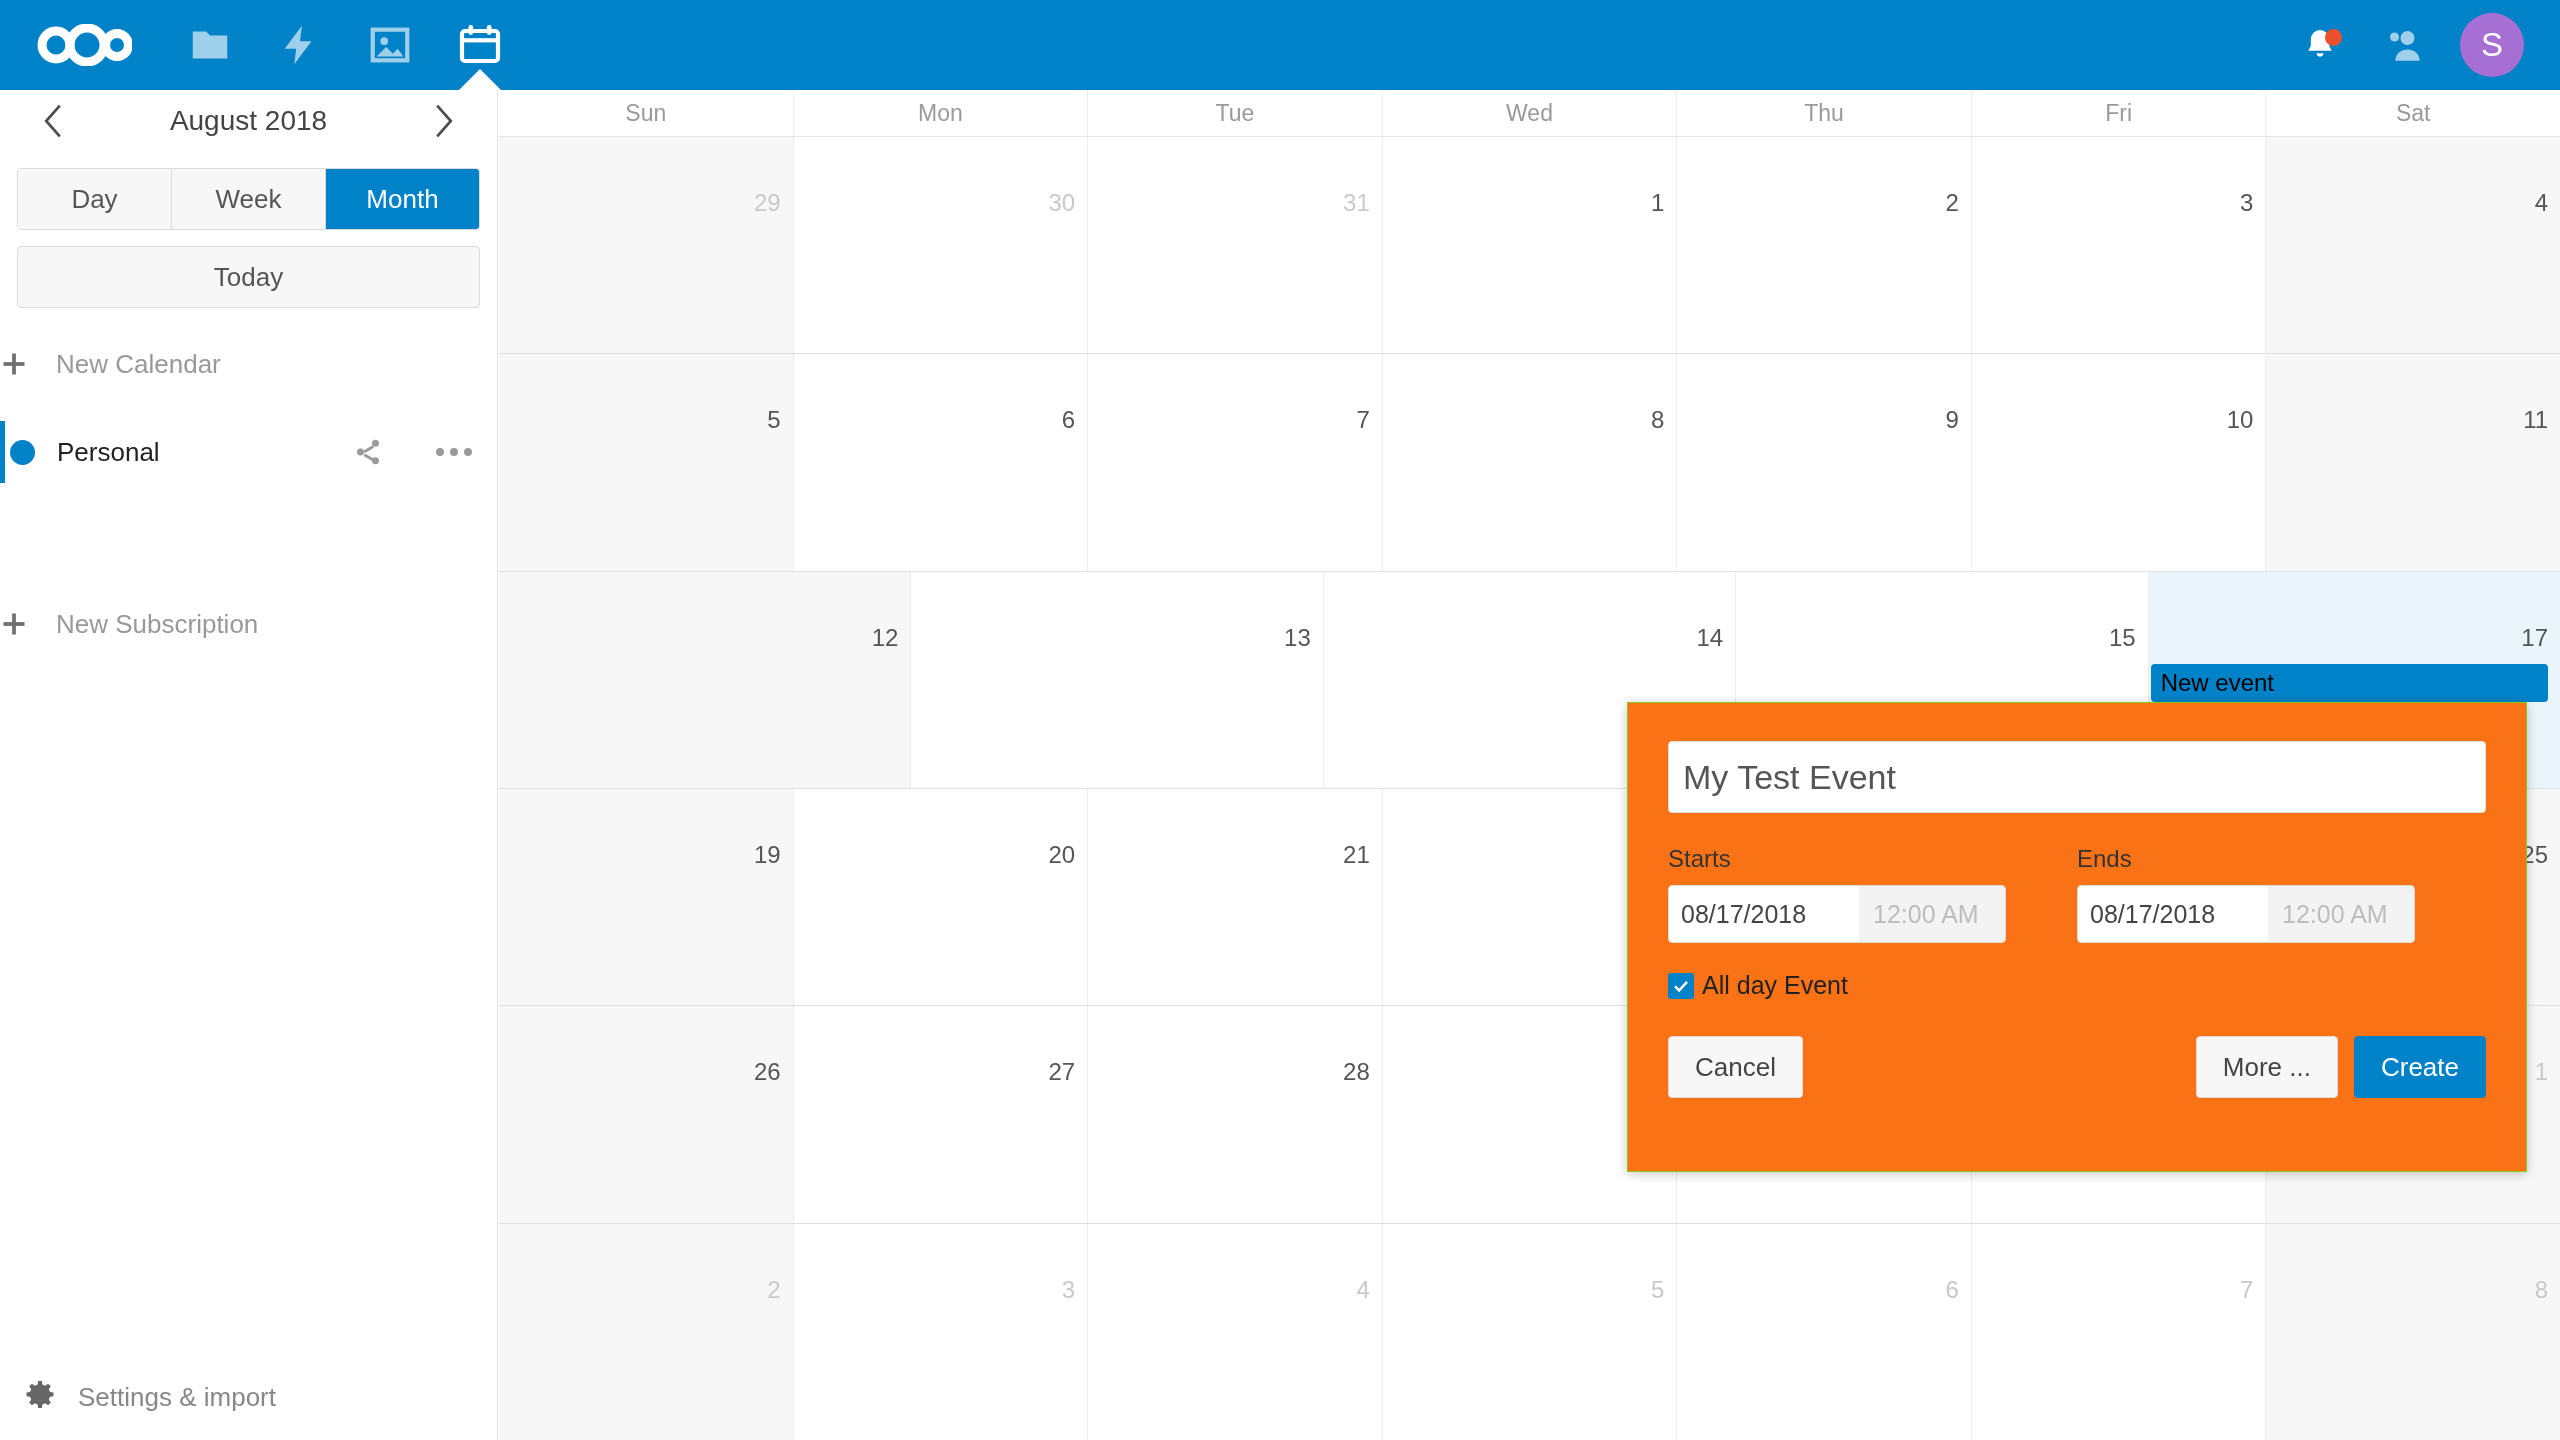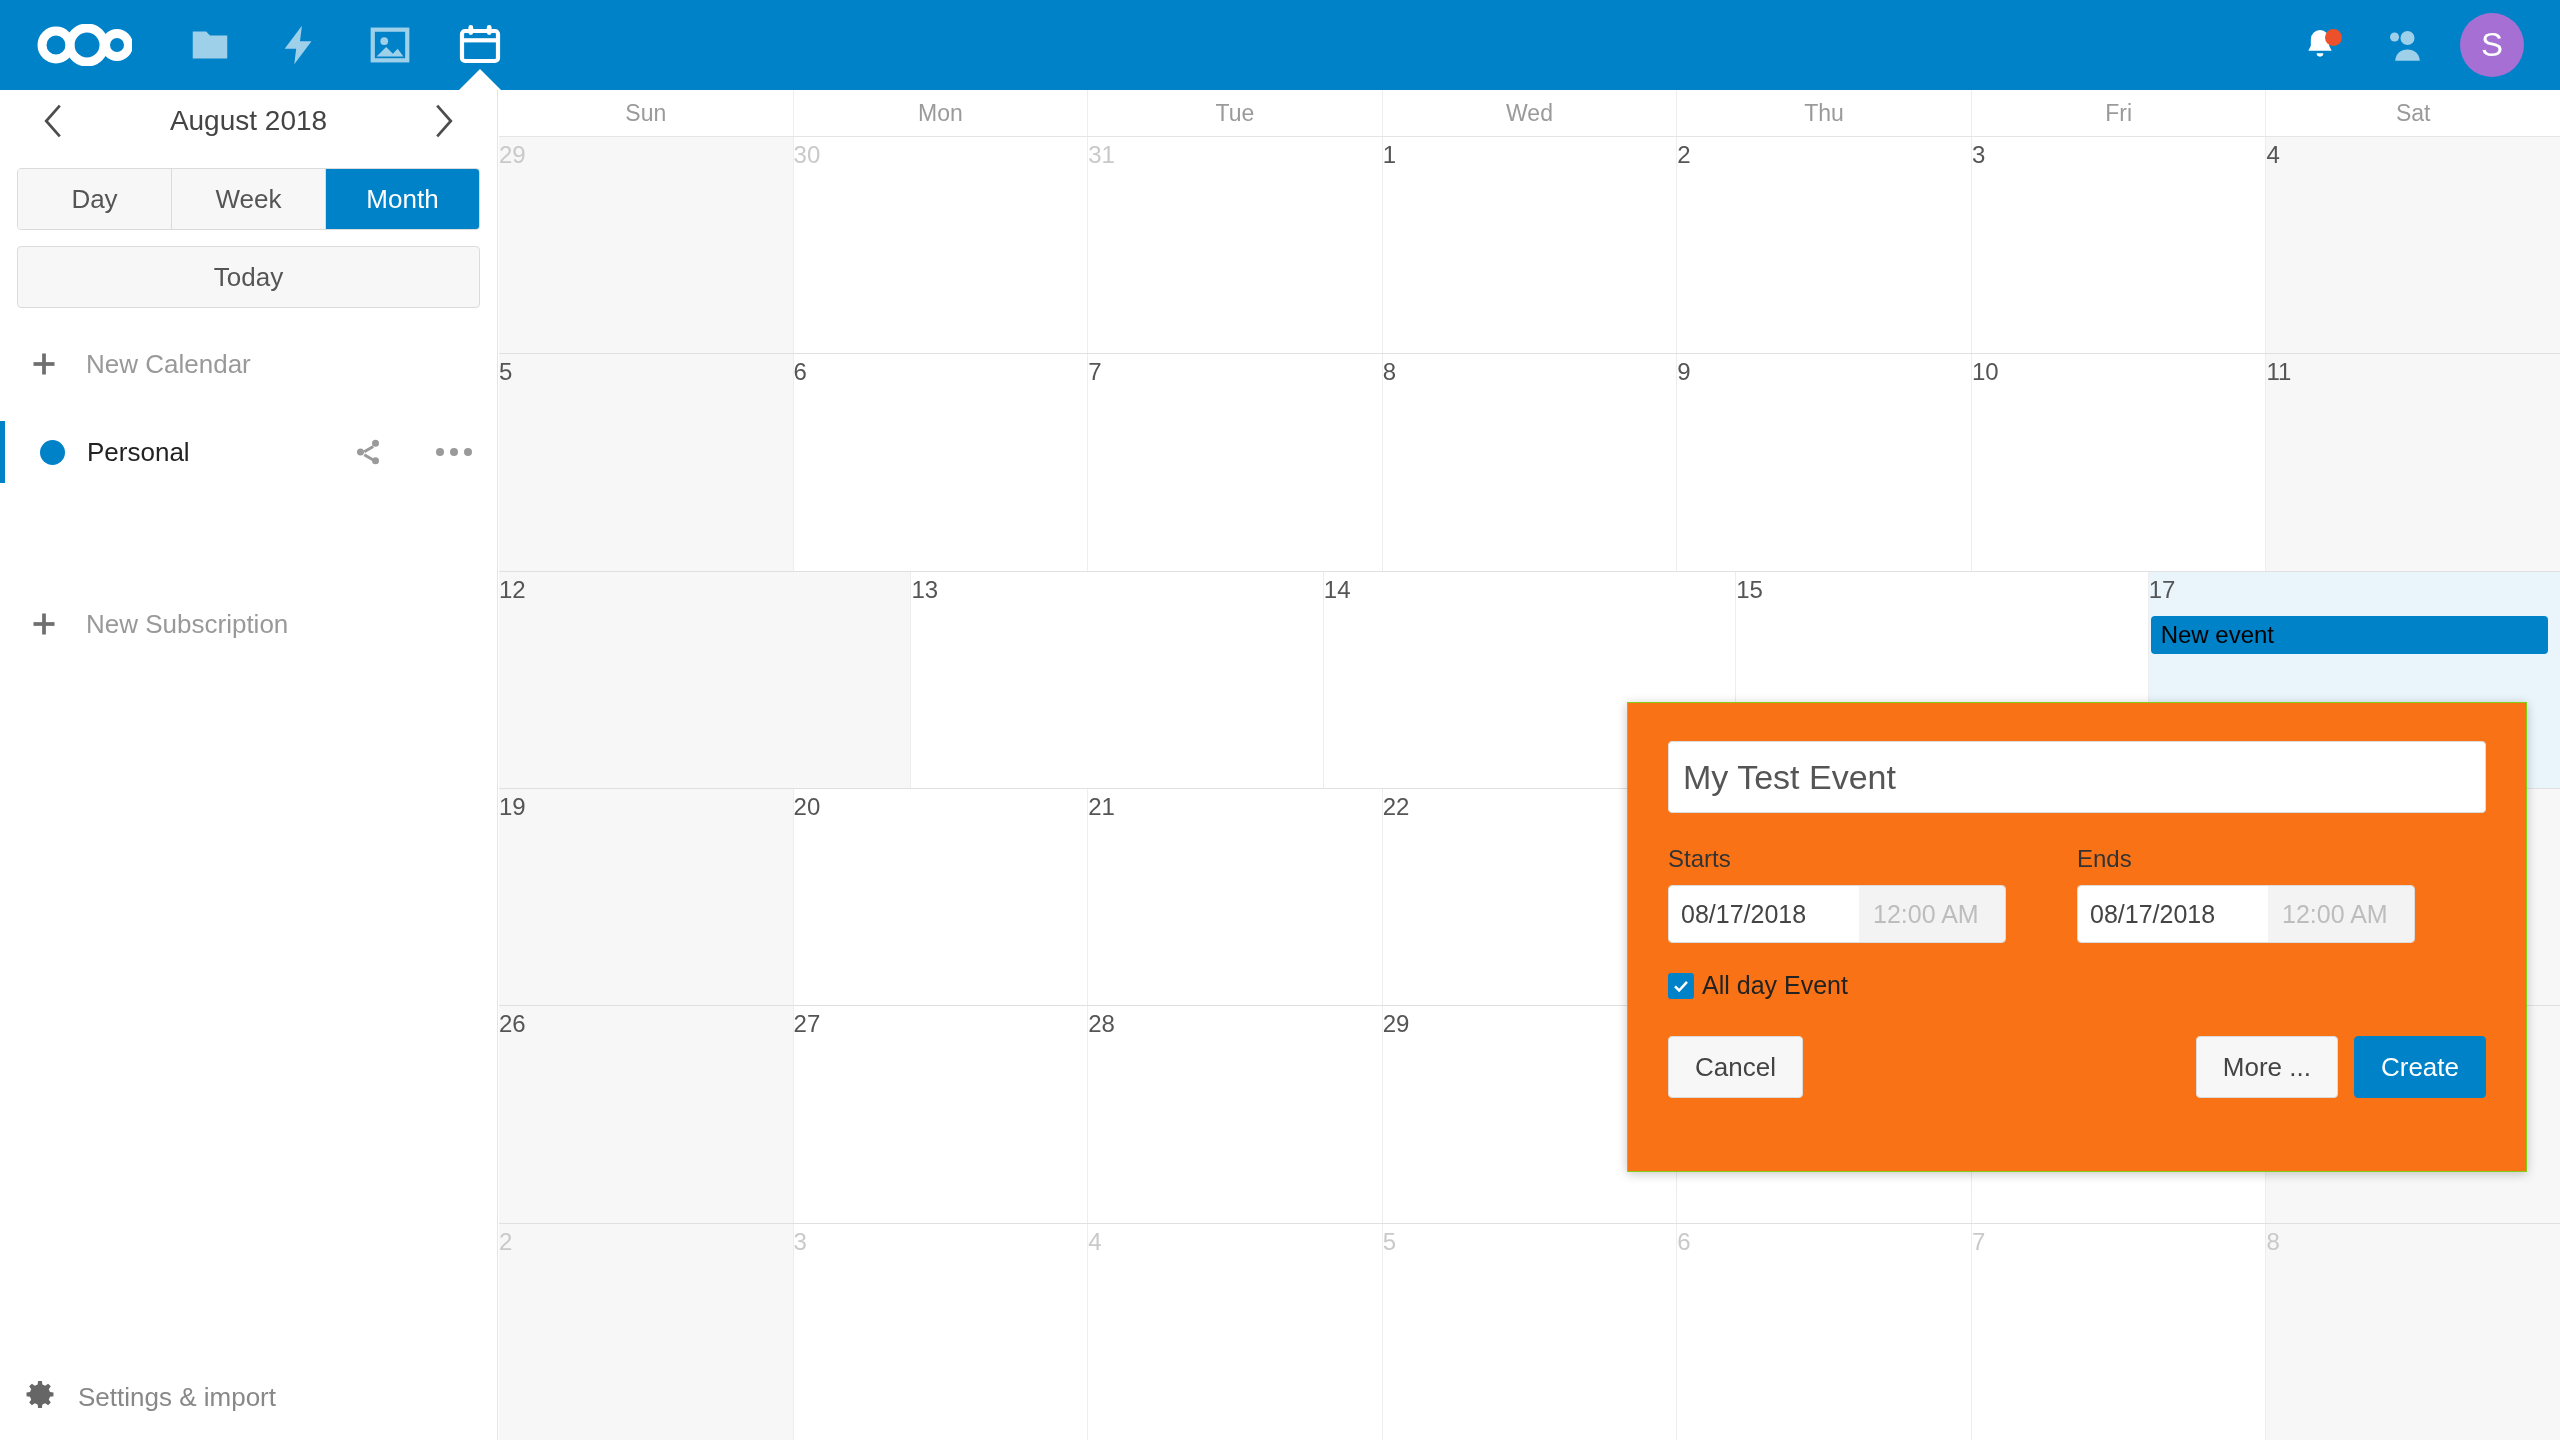--- a/index.html
+++ b/index.html
@@ -79,21 +79,21 @@
 
   #today-btn {
     margin: 16px 17px 0 17px; height: 62px;
     border: 1px solid #dbdbdb; border-radius: 4px; background: #f7f7f7;
     display: flex; align-items: center; justify-content: center;
     font-size: 26px; color: #555;
   }
 
   .cal-row {
     height: 88px; display: flex; align-items: center;
-    padding-left: 30px; position: relative;
+    position: relative;
   }
   .cal-row .plus-ico { width: 46px; display:flex; align-items:center; justify-content:flex-start; }
   .cal-row .cal-label { font-size: 26px; color: #999; margin-left: 10px; }
   #cal-personal { position: relative; }
   #cal-personal::before {
     content: ""; position: absolute; left: 0; top: 13px;
     width: 5px; height: 62px; background: #0082c9;
   }
   .cal-dot { width: 25px; height: 25px; border-radius: 50%; background: #0082c9; margin-left: 10px; }
   #cal-personal .cal-label { color: #222; margin-left: 22px; }
@@ -127,21 +127,21 @@
   .week { flex: 1; display: flex; border-bottom: 1px solid #e0e0e0; }
   .week:last-child { border-bottom: none; }
   .daycell {
     flex: 1; position: relative; border-left: 1px solid #ededed;
     background: #ffffff; padding: 6px 12px 0 0;
   }
   .daycell:first-child { border-left: none; }
   .daycell.weekend { background: #f7f7f7; }
   .daycell.today { background: #fdf7e3; }
   .daycell.selected { background: #e9f4fb; }
-  .daynum { text-align: left; font-size: 24px; color: #555; line-height: 1; }
+  .daynum { text-align: right; font-size: 24px; color: #555; line-height: 1; margin-top: 48px; }
   .daycell.other .daynum { color: #c9c9c9; }
   .event-chip {
     margin: 14px 0 0 2px;
     background: #0082c9; color: #000000;
     border-radius: 4px; height: 38px;
     display: flex; align-items: center; padding-left: 10px;
     font-size: 24px;
   }
 
   

